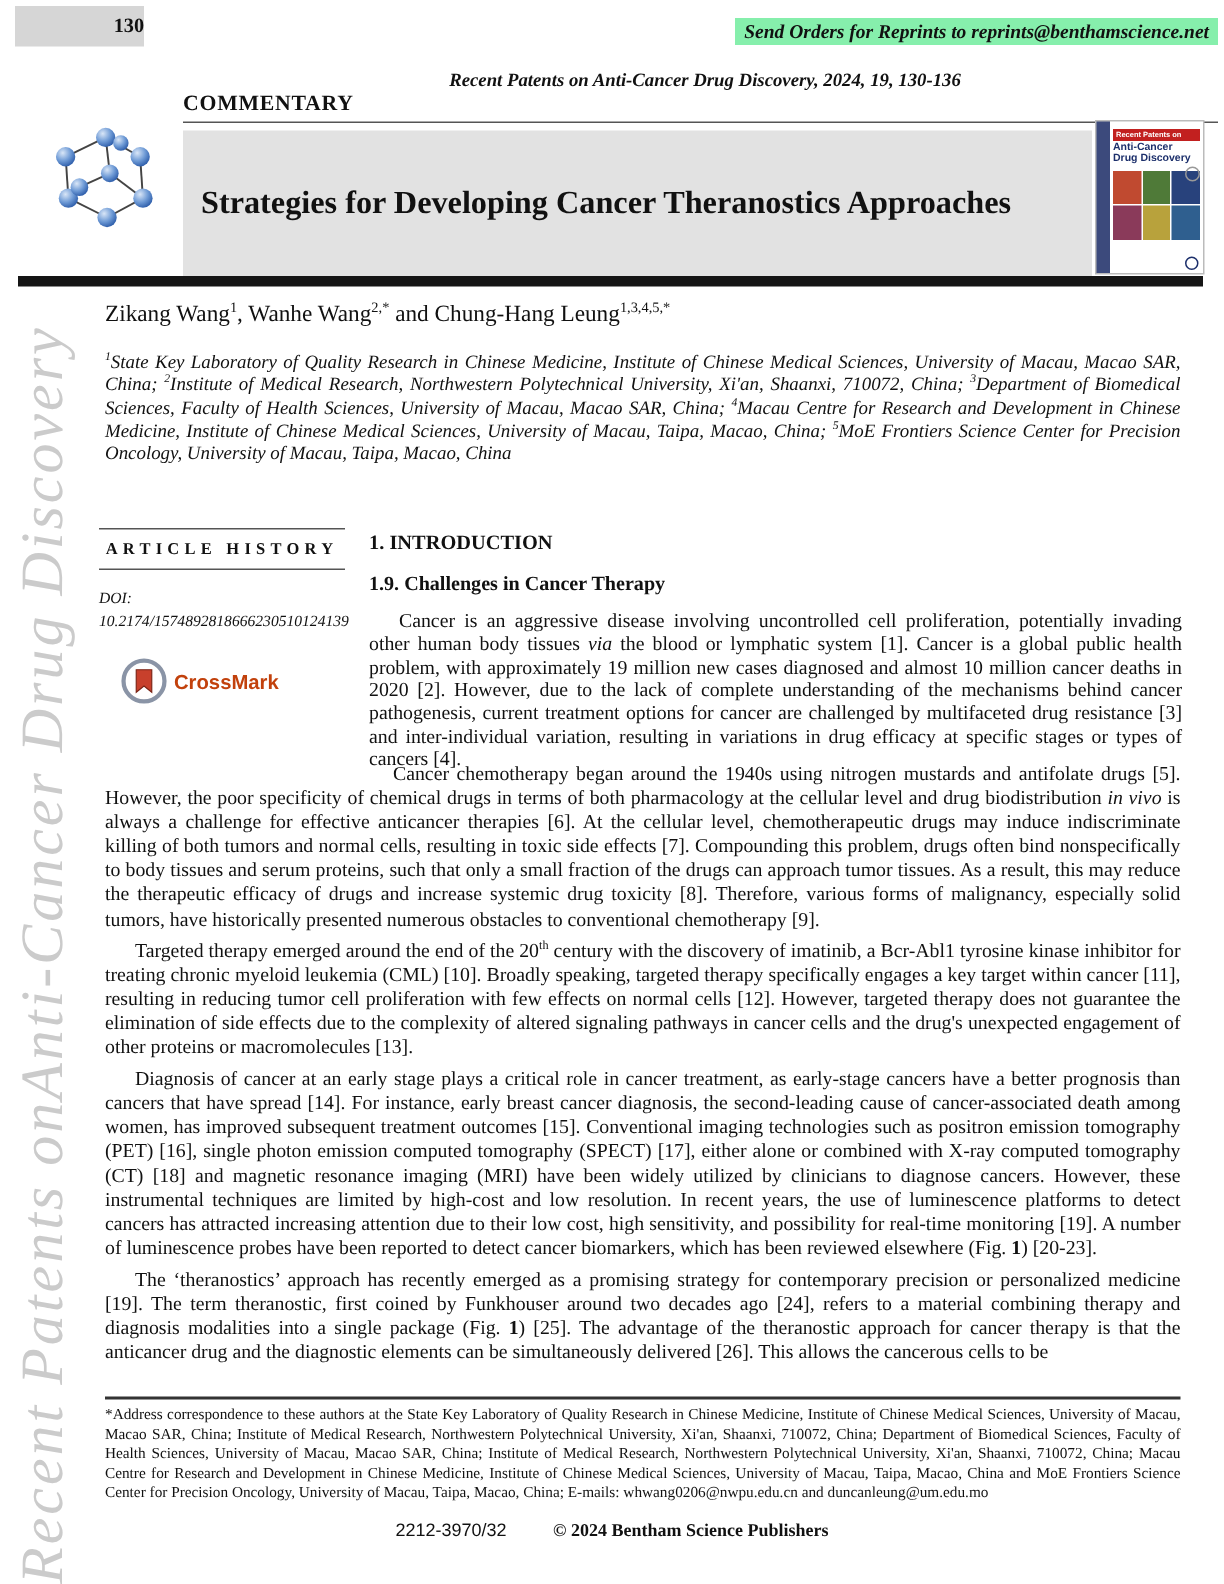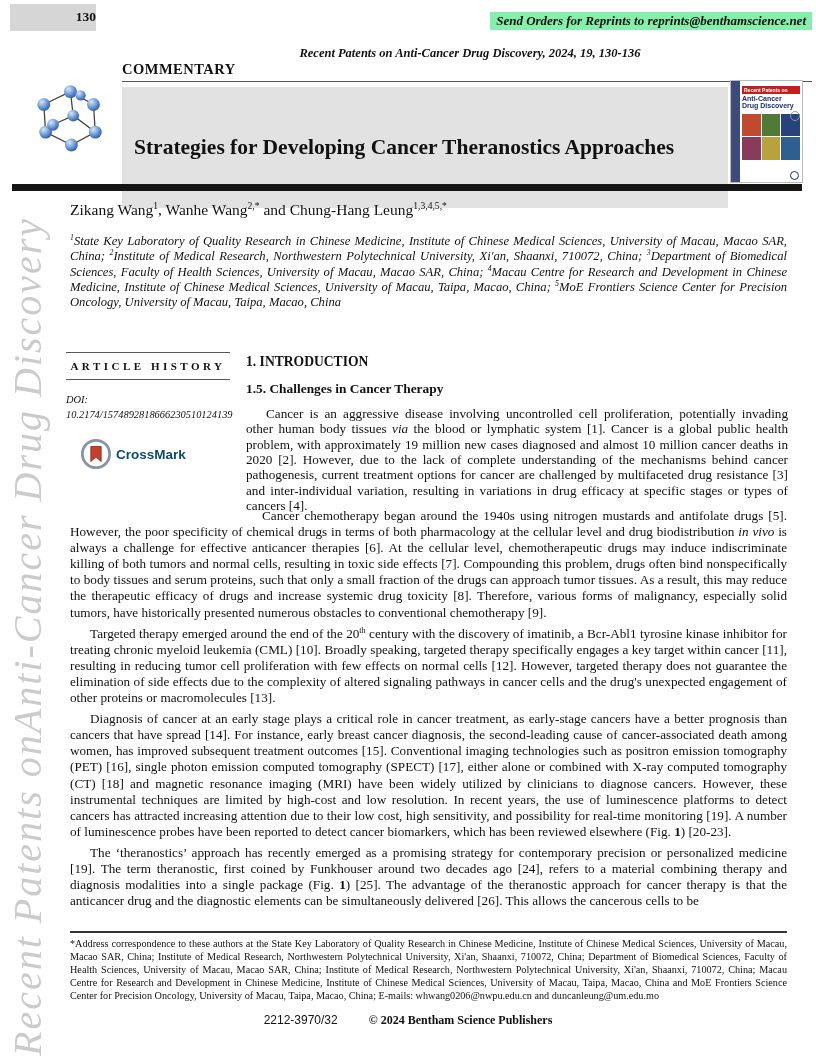--- a/index.html
+++ b/index.html
@@ -23,21 +23,21 @@
 
   .commentary{position:absolute;left:122px;top:61px;font-weight:bold;font-size:14.5px;letter-spacing:.5px;}
   .commentary-rule{position:absolute;left:122px;top:81px;width:690px;border-top:1.5px solid #555;}
 
   
   .logo{position:absolute;left:12px;top:84px;width:104px;text-align:center;}
   .logo-name{color:#1d4fa1;font-family:"Liberation Sans",sans-serif;font-weight:bold;
     font-size:17.5px;line-height:.95;letter-spacing:.5px;}
 
   
-  .title-box{position:absolute;left:122px;top:87px;width:606px;height:121px;background:#e2e2e2;
+  .title-box{position:absolute;left:122px;top:87px;width:606px;height:97px;background:#e2e2e2;
     display:flex;align-items:center;box-sizing:border-box;padding-left:12px;}
   .title-box h1{font-size:21.5px;font-weight:bold;margin:0;}
 
   
   .cover{position:absolute;left:731px;top:81px;width:71px;height:101px;display:flex;
     box-shadow:0 0 0 1px #bbb;}
   .cover-spine{width:9px;background:#3c4a7c;}
   .cover-face{flex:1;background:#fff;position:relative;padding:2px 2px 0 2px;box-sizing:border-box;}
   .cover-banner{background:#c2201f;color:#fff;font-family:"Liberation Sans",sans-serif;
     font-weight:bold;font-size:5px;padding:1px 2px;margin-top:3px;}
@@ -61,21 +61,21 @@
     font-size:12.6px;line-height:1.22;text-align:justify;}
 
   
   .columns{position:absolute;left:66px;top:352px;width:722px;display:flex;gap:16px;}
   .history{width:164px;flex:none;font-size:10.4px;}
   .h-rule{border-top:1px solid #555;}
   .h-label{text-align:center;font-weight:bold;font-size:11px;letter-spacing:3.5px;padding:7px 0;}
   .h-dates{margin-top:12px;line-height:1.4;}
   .h-doi{margin-top:13px;font-style:italic;line-height:1.4;}
   .crossmark{margin-top:16px;display:flex;align-items:center;gap:4px;margin-left:14px;}
-  .crossmark-text{font-family:"Liberation Sans",sans-serif;font-weight:bold;font-size:13.5px;color:#0c4a6e;}
+  .crossmark-text{font-family:"Liberation Sans",sans-serif;font-weight:bold;font-size:13.5px;color:#c2410c;}
 
   .intro{flex:1;font-size:13.2px;}
   .intro h2{font-size:13.6px;font-weight:bold;margin:2px 0 0;}
   .intro h3{font-size:13.4px;font-weight:bold;margin:11px 0 0;}
   .intro p{margin:9px 0 0;text-align:justify;text-indent:20px;line-height:1.16;}
 
   
   .fulltext{position:absolute;left:70px;top:508px;width:717px;font-size:13.2px;
     line-height:1.22;text-align:justify;}
   .fulltext p{margin:0 0 5px;text-indent:20px;}
@@ -179,21 +179,21 @@
     <div class="crossmark">
       <svg width="32" height="32" viewBox="0 0 34 34">
         <circle cx="17" cy="17" r="14.5" fill="#fff" stroke="#8a94a6" stroke-width="3"></circle>
         <path d="M11.5 9 h11 v16 l-5.5 -4.5 l-5.5 4.5 z" fill="#c8402c" stroke="#7a2315" stroke-width="0.8"></path>
       </svg>
       <span class="crossmark-text">CrossMark</span>
     </div>
   </div>
   <div class="intro">
     <h2>1. INTRODUCTION</h2>
-    <h3>1.5. Challenges in Cancer Therapy</h3>
+    <h3>1.9. Challenges in Cancer Therapy</h3>
     <p>Cancer is an aggressive disease involving uncontrolled cell proliferation, potentially invading other human body tissues <i>via</i> the blood or lymphatic system [1]. Cancer is a global public health problem, with approximately 19 million new cases diagnosed and almost 10 million cancer deaths in 2020 [2]. However, due to the lack of complete understanding of the mechanisms behind cancer pathogenesis, current treatment options for cancer are challenged by multifaceted drug resistance [3] and inter-individual variation, resulting in variations in drug efficacy at specific stages or types of cancers [4].</p>
   </div>
 </div>
 
 <div class="fulltext">
   <p class="wrapfirst">Cancer chemotherapy began around the 1940s using nitrogen mustards and antifolate drugs [5]. However, the poor specificity of chemical drugs in terms of both pharmacology at the cellular level and drug biodistribution <i>in vivo</i> is always a challenge for effective anticancer therapies [6]. At the cellular level, chemotherapeutic drugs may induce indiscriminate killing of both tumors and normal cells, resulting in toxic side effects [7]. Compounding this problem, drugs often bind nonspecifically to body tissues and serum proteins, such that only a small fraction of the drugs can approach tumor tissues. As a result, this may reduce the therapeutic efficacy of drugs and increase systemic drug toxicity [8]. Therefore, various forms of malignancy, especially solid tumors, have historically presented numerous obstacles to conventional chemotherapy [9].</p>
   <p>Targeted therapy emerged around the end of the 20<sup>th</sup> century with the discovery of imatinib, a Bcr-Abl1 tyrosine kinase inhibitor for treating chronic myeloid leukemia (CML) [10]. Broadly speaking, targeted therapy specifically engages a key target within cancer [11], resulting in reducing tumor cell proliferation with few effects on normal cells [12]. However, targeted therapy does not guarantee the elimination of side effects due to the complexity of altered signaling pathways in cancer cells and the drug's unexpected engagement of other proteins or macromolecules [13].</p>
   <p>Diagnosis of cancer at an early stage plays a critical role in cancer treatment, as early-stage cancers have a better prognosis than cancers that have spread [14]. For instance, early breast cancer diagnosis, the second-leading cause of cancer-associated death among women, has improved subsequent treatment outcomes [15]. Conventional imaging technologies such as positron emission tomography (PET) [16], single photon emission computed tomography (SPECT) [17], either alone or combined with X-ray computed tomography (CT) [18] and magnetic resonance imaging (MRI) have been widely utilized by clinicians to diagnose cancers. However, these instrumental techniques are limited by high-cost and low resolution. In recent years, the use of luminescence platforms to detect cancers has attracted increasing attention due to their low cost, high sensitivity, and possibility for real-time monitoring [19]. A number of luminescence probes have been reported to detect cancer biomarkers, which has been reviewed elsewhere (Fig. <b>1</b>) [20-23].</p>
   <p>The ‘theranostics’ approach has recently emerged as a promising strategy for contemporary precision or personalized medicine [19]. The term theranostic, first coined by Funkhouser around two decades ago [24], refers to a material combining therapy and diagnosis modalities into a single package (Fig. <b>1</b>) [25]. The advantage of the theranostic approach for cancer therapy is that the anticancer drug and the diagnostic elements can be simultaneously delivered [26]. This allows the cancerous cells to be</p>
 </div>

